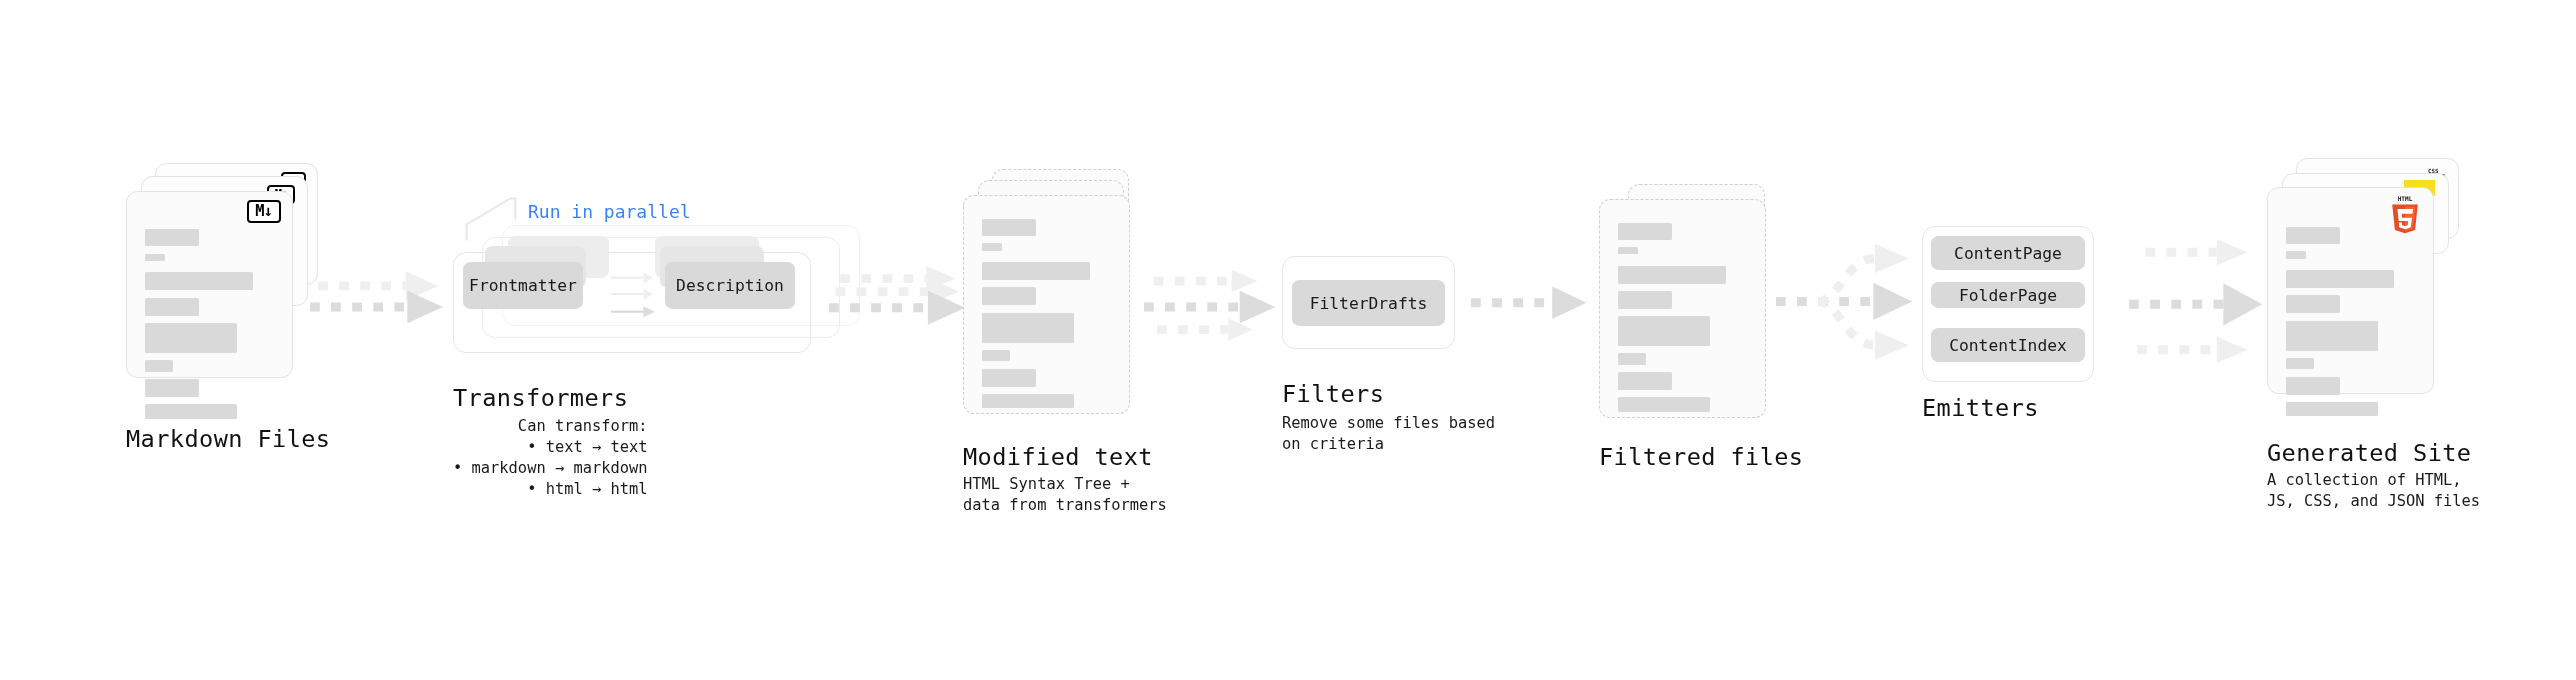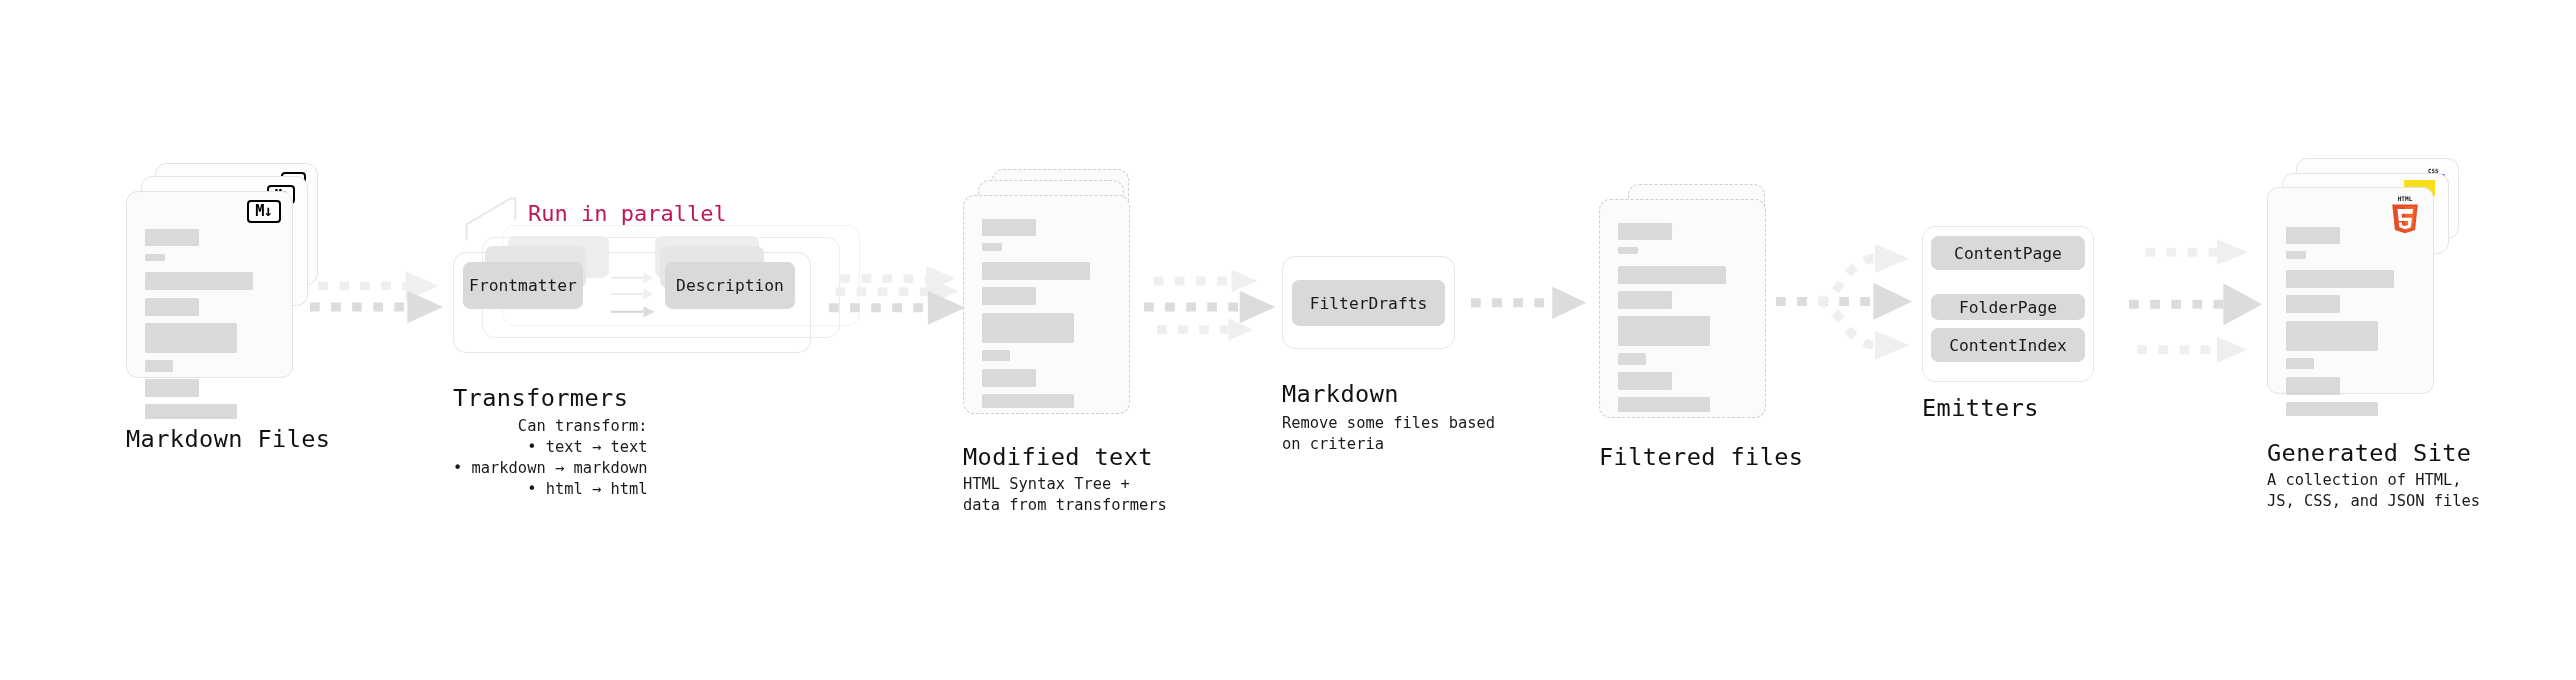--- a/index.html
+++ b/index.html
@@ -48,21 +48,21 @@
     position:absolute;background:#d9d9d9;border-radius:7.3px;
     display:flex;align-items:center;justify-content:center;
     font-size:16.3px;color:#1a1a1a;white-space:nowrap;box-sizing:border-box;
   }
   .chip.ghost1{background:#ededed;color:transparent;}
   .chip.ghost2{background:#e6e6e6;color:transparent;}
 
   
   .title{position:absolute;font-size:23.6px;color:#111;white-space:nowrap;letter-spacing:0.4px;}
   .sub{position:absolute;font-size:15.4px;line-height:21px;color:#1a1a1a;white-space:pre-line;}
-  .parallel-label{position:absolute;font-size:22px;color:#be185d;white-space:nowrap;}
+  .parallel-label{position:absolute;font-size:18px;color:#3b82f6;white-space:nowrap;}
 
   svg{position:absolute;overflow:visible;}
   .dash{stroke:#dcdcdc;stroke-width:11;stroke-dasharray:12 14;fill:none;}
   .dash-lite{stroke:#efefef;stroke-width:11;stroke-dasharray:12 14;fill:none;}
   .head{fill:#dcdcdc;}
   .head-lite{fill:#efefef;}
   .brace{stroke:#e8e8e8;stroke-width:2.5;fill:none;}
   .miniarrow{stroke:#d6d6d6;stroke-width:2.5;fill:none;}
   .miniarrow-lite{stroke:#ececec;stroke-width:2.5;fill:none;}
 </style>
@@ -166,21 +166,21 @@
     <path class="dash-lite" d="M12 16 H108"></path>
     <polygon class="head-lite" points="108,2 140,16 108,30"></polygon>
     <path class="dash" d="M0 48 H118"></path>
     <polygon class="head" points="118,28 162,48 118,68"></polygon>
     <path class="dash-lite" d="M16 76 H104"></path>
     <polygon class="head-lite" points="104,62 134,76 104,90"></polygon>
   </svg>
 
   <div class="gbox" style="left:1282px;top:256px;width:173px;height:93px;"></div>
   <div class="chip" style="left:1292px;top:280px;width:153px;height:46px;">FilterDrafts</div>
-  <div class="title" style="left:1282px;top:380px;">Markdown</div>
+  <div class="title" style="left:1282px;top:380px;">Filters</div>
   <div class="sub" style="left:1282px;top:413px;">Remove some files based
 on criteria</div>
 
   <svg style="left:1471px;top:283px;width:130px;height:41px;" viewBox="0 0 160 50" width="130" height="41">
     <path class="dash" d="M0 24 H100"></path>
     <polygon class="head" points="100,4 142,24 100,44"></polygon>
   </svg>
 
   <div class="docstack" style="left:1599px;top:184px;">
     <div class="doc dashed" style="left:29px;top:0px;width:137px;height:89px;"></div>
@@ -203,21 +203,21 @@
     <path class="dash" d="M0 83 H120"></path>
     <polygon class="head" points="120,60 168,83 120,106"></polygon>
     <path class="dash-lite" d="M52 83 C 78 83, 86 30, 122 30"></path>
     <polygon class="head-lite" points="122,12 164,30 122,48"></polygon>
     <path class="dash-lite" d="M52 83 C 78 83, 86 137, 122 137"></path>
     <polygon class="head-lite" points="122,119 164,137 122,155"></polygon>
   </svg>
 
   <div class="gbox" style="left:1922px;top:226px;width:172px;height:156px;"></div>
   <div class="chip" style="left:1931px;top:236px;width:154px;height:34px;">ContentPage</div>
-  <div class="chip" style="left:1931px;top:282px;width:154px;height:26px;margin-top:12px;">FolderPage</div>
+  <div class="chip" style="left:1931px;top:282px;width:154px;height:26px;">FolderPage</div>
   <div class="chip" style="left:1931px;top:328px;width:154px;height:34px;">ContentIndex</div>
   <div class="title" style="left:1922px;top:394px;">Emitters</div>
 
   <svg style="left:2111px;top:236px;width:171px;height:130px;" viewBox="0 0 210 160" width="171" height="130">
     <path class="dash-lite" d="M42 20 H130"></path>
     <polygon class="head-lite" points="130,4 168,20 130,36"></polygon>
     <path class="dash" d="M22 84 H138"></path>
     <polygon class="head" points="138,58 186,84 138,110"></polygon>
     <path class="dash-lite" d="M32 140 H130"></path>
     <polygon class="head-lite" points="130,124 168,140 130,156"></polygon>

